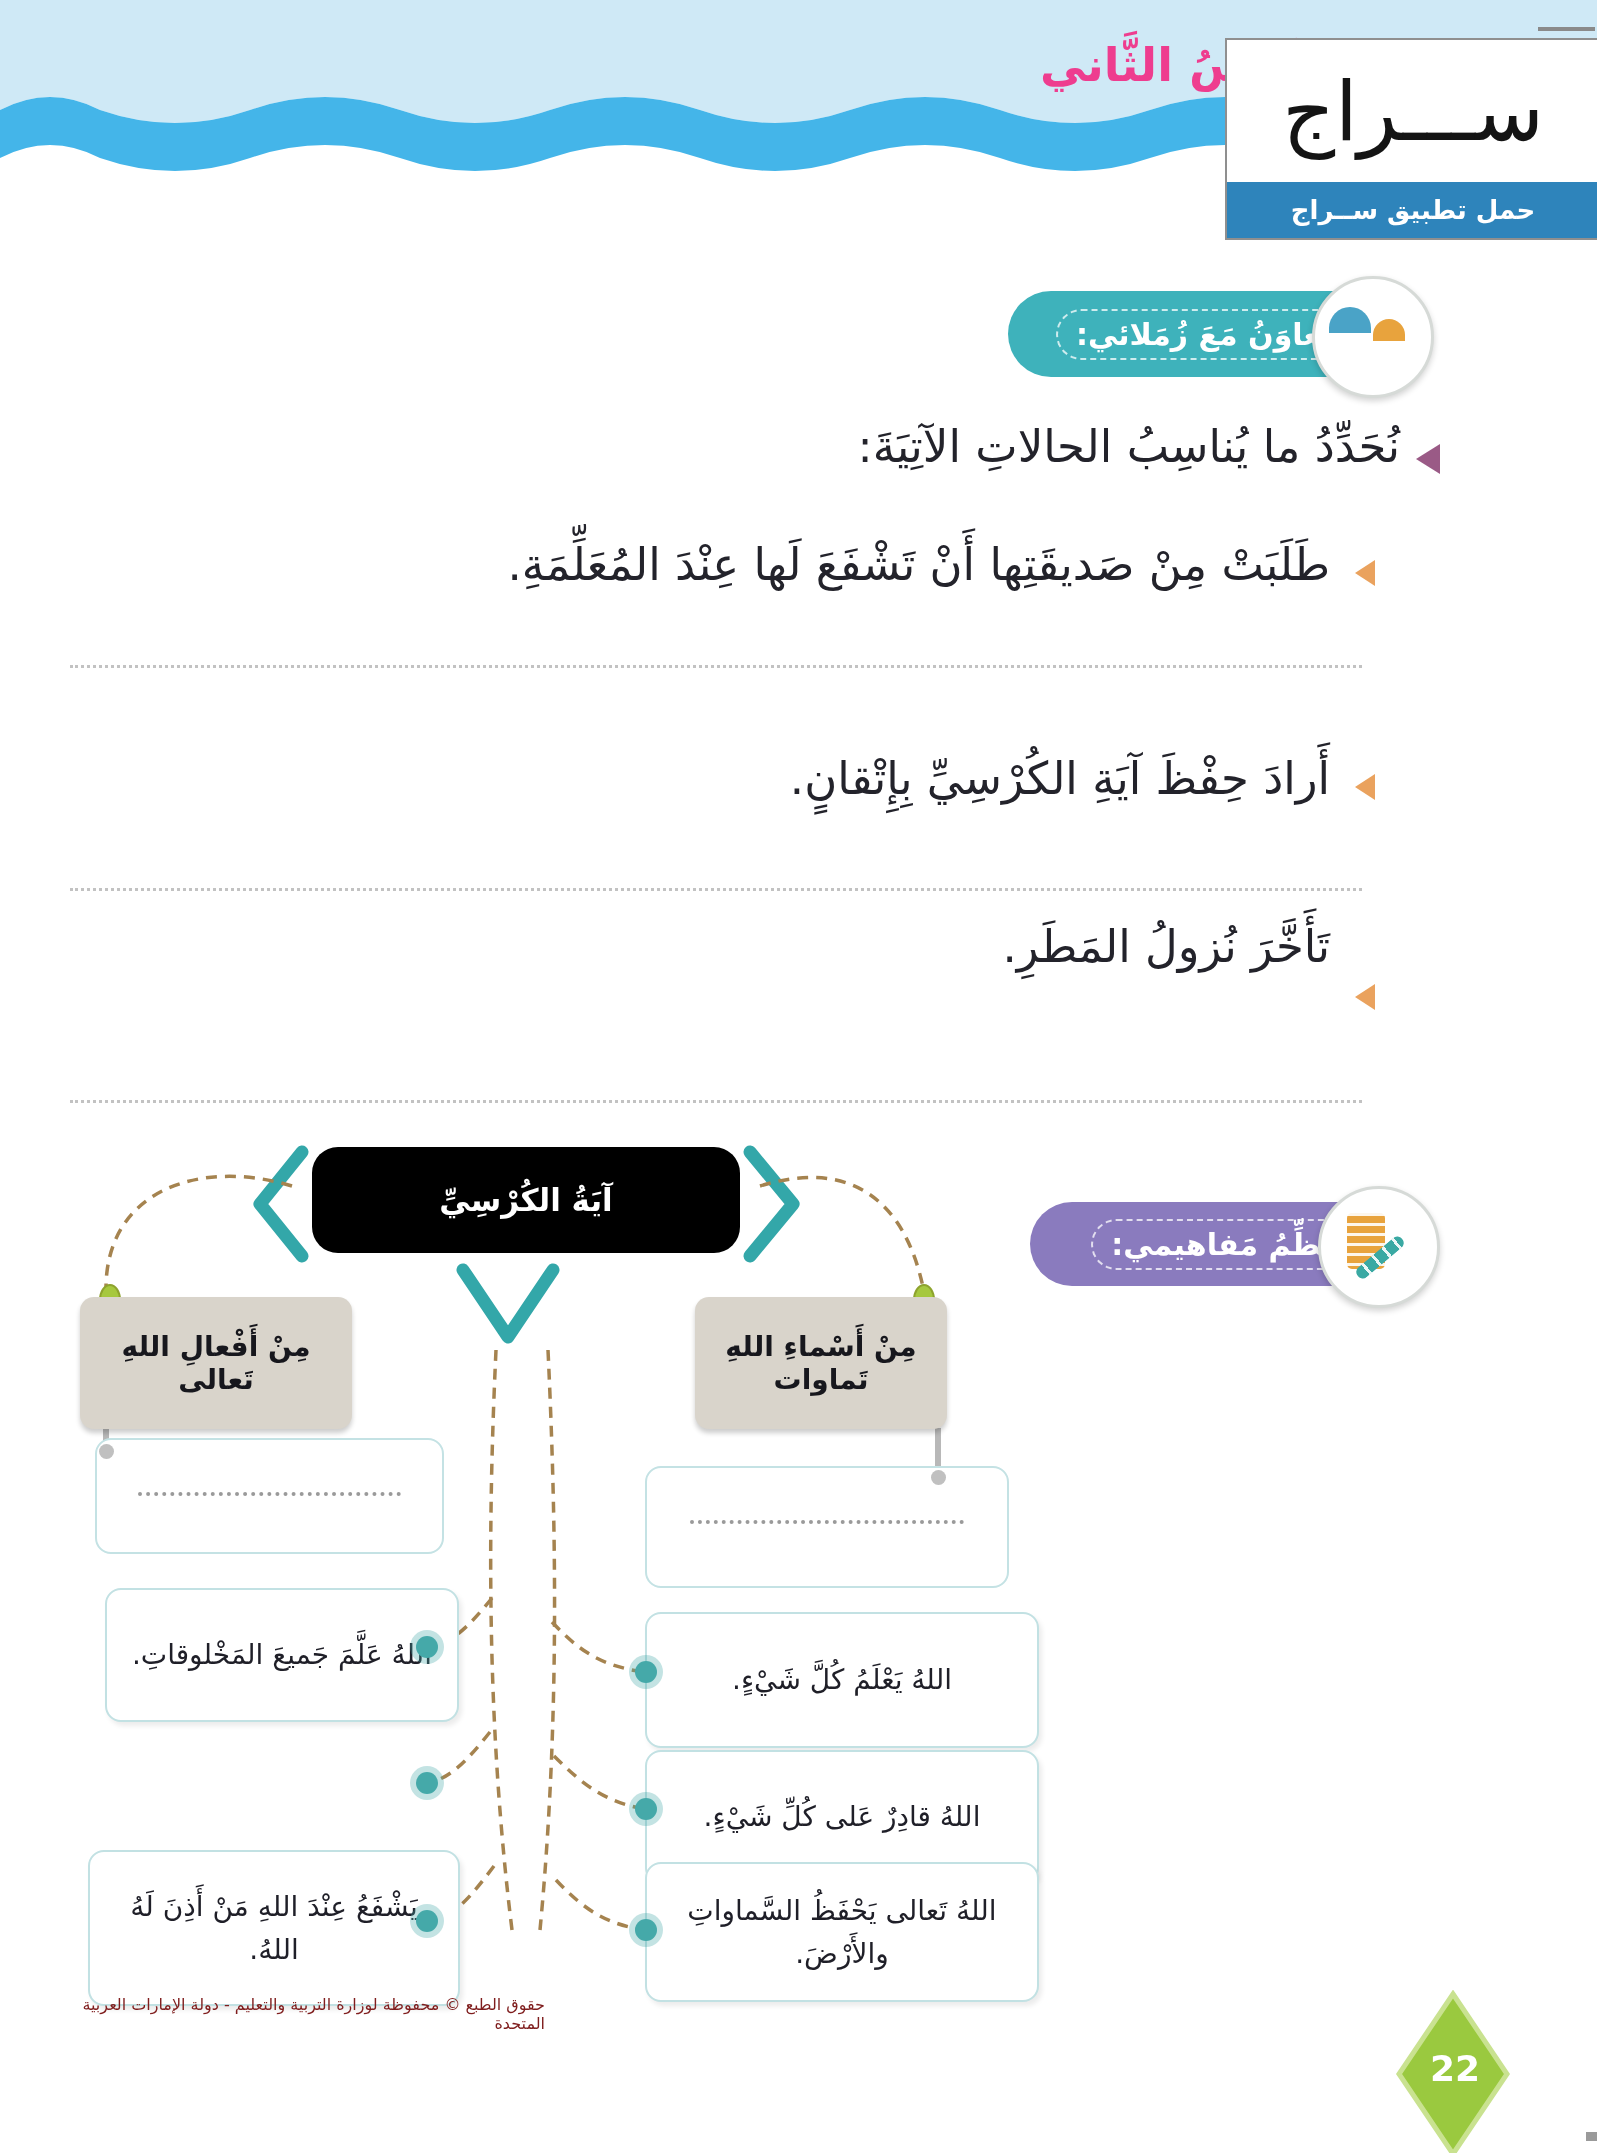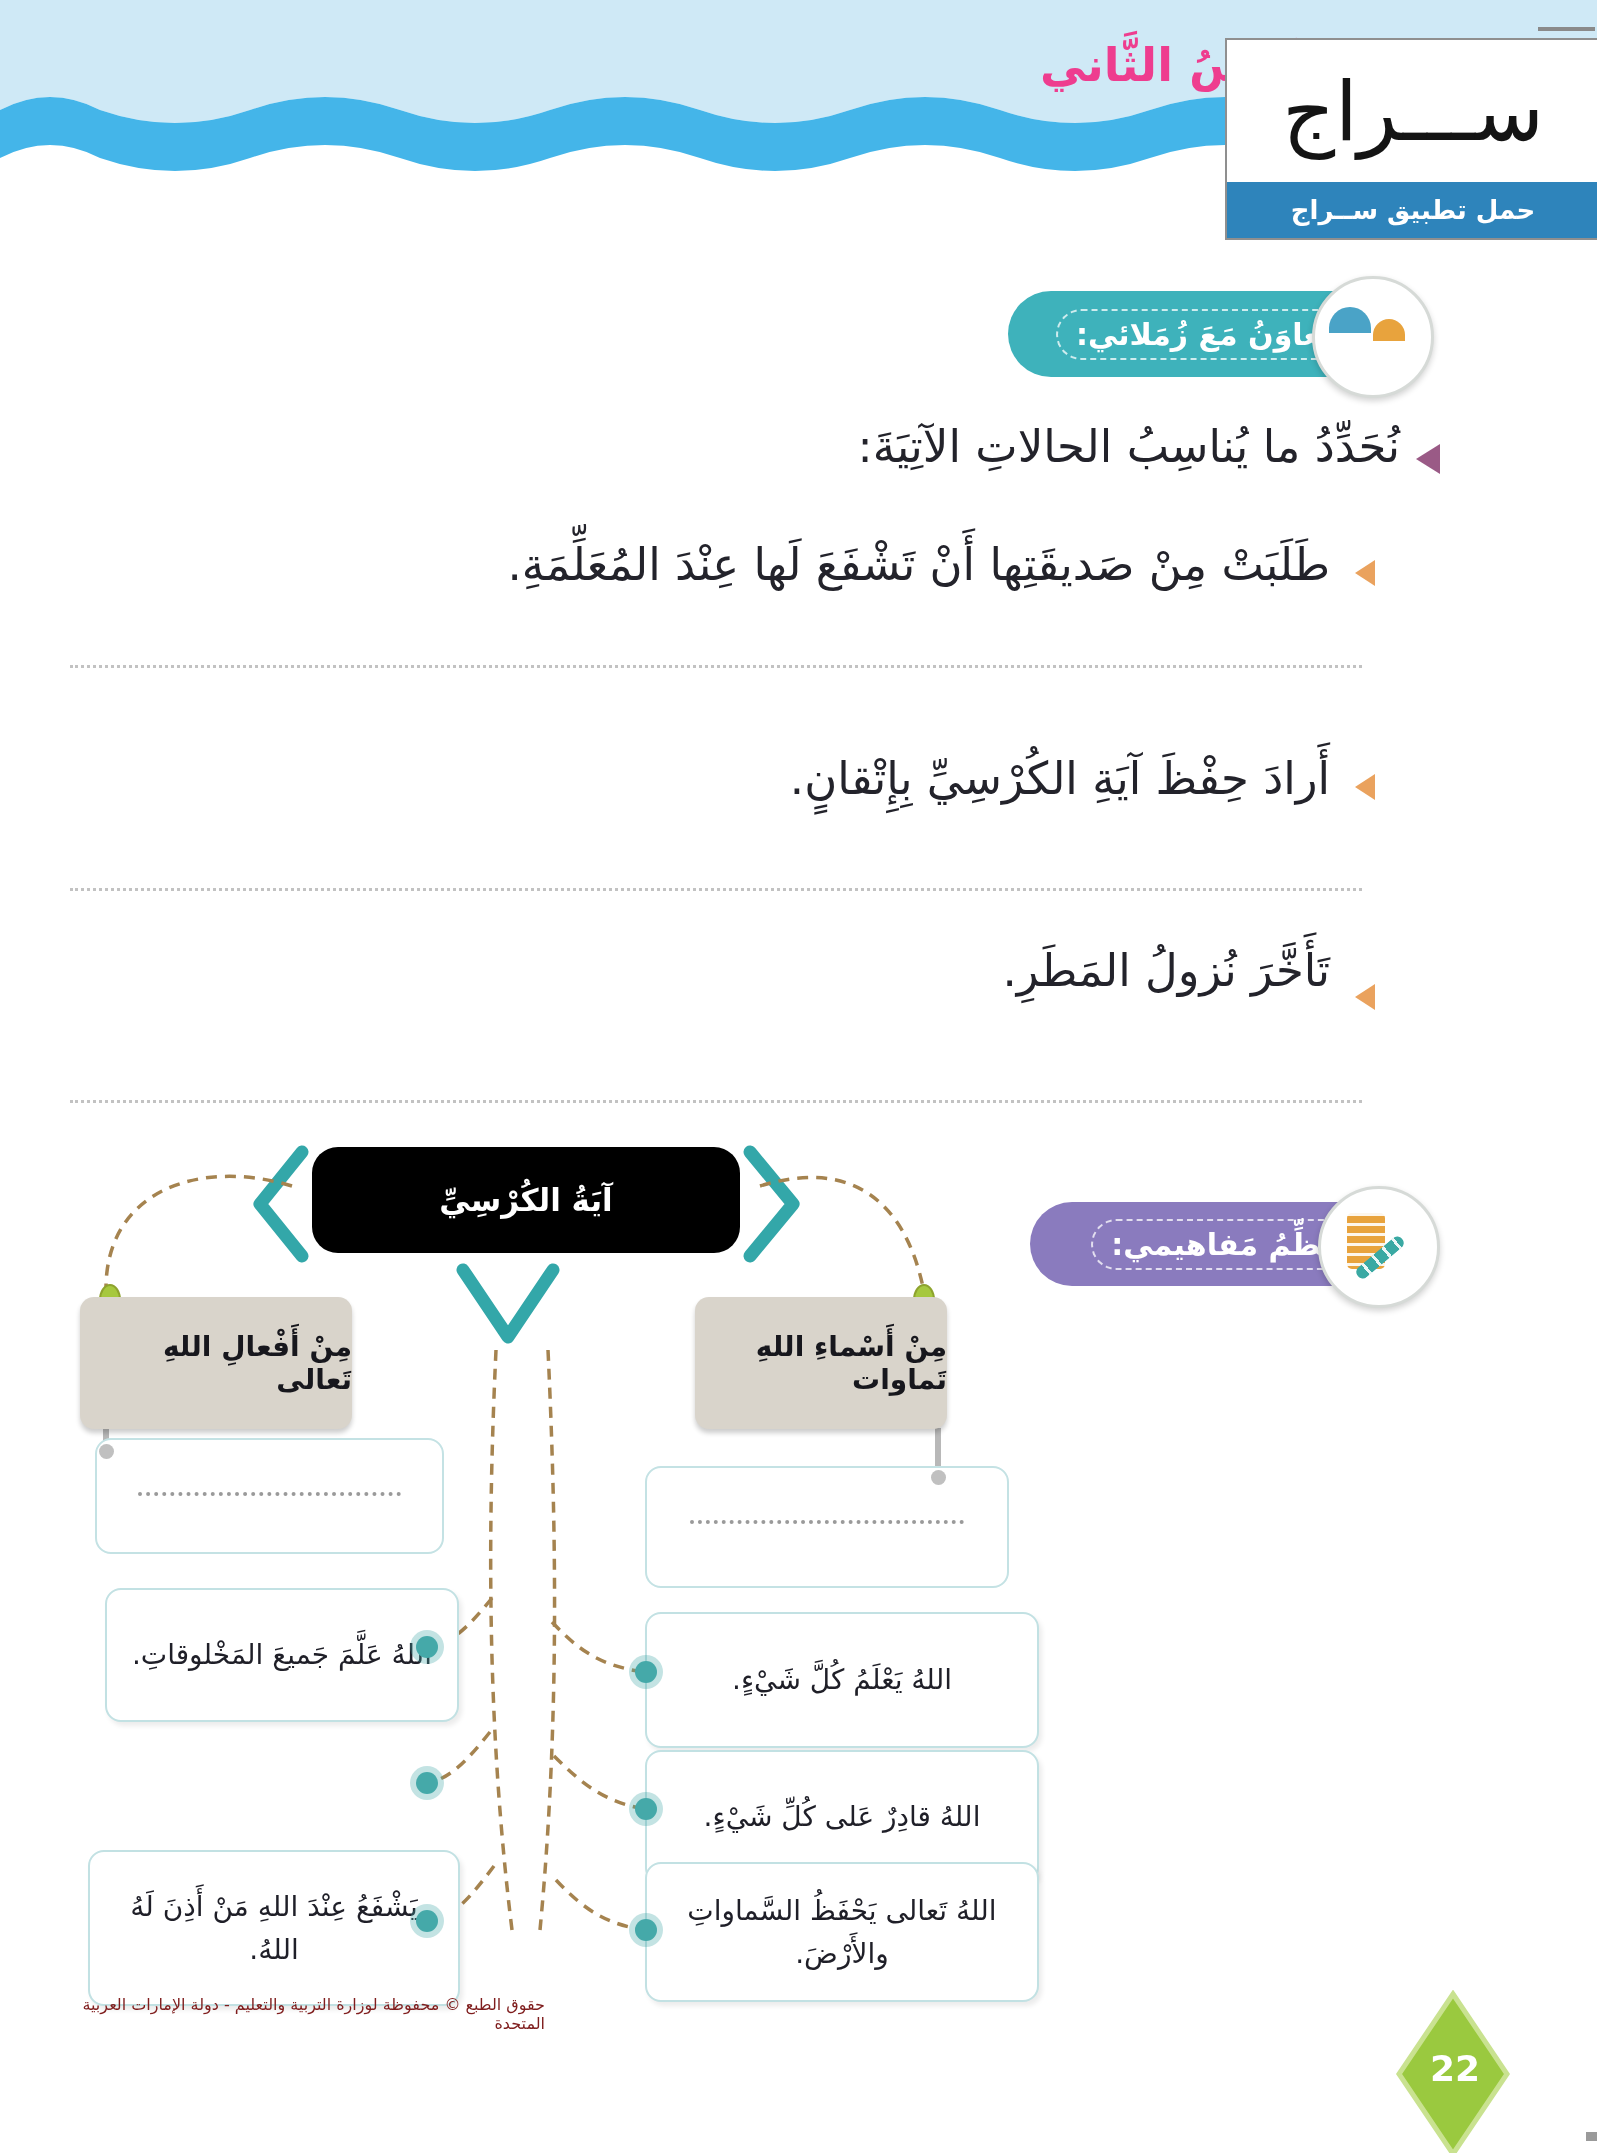--- a/index.html
+++ b/index.html
@@ -26,21 +26,21 @@
           border-bottom:13px solid transparent;z-index:2;}
   .marker.orange{border-right:20px solid #eaa25e;}
   .marker.purple{border-top:15px solid transparent;border-bottom:15px solid transparent;
                  border-right:24px solid #9a5a86;}
   .answer-line{border-top:3px dotted #c2c2c2;z-index:2;}
   
   .central-box{background:#000000;border-radius:26px;display:flex;align-items:center;justify-content:center;
                color:#fff;font-size:31px;font-weight:bold;z-index:2;}
   .graybox{background:#d9d4cb;border-radius:14px;box-shadow:0 4px 5px rgba(0,0,0,.2);
            display:flex;align-items:center;justify-content:center;font-size:28px;font-weight:bold;
-           color:#17171d;z-index:2;text-align:right;}
+           color:#17171d;z-index:2;text-align:center;}
   .statement{background:#fff;border:2px solid #c2e1e3;border-radius:16px;
              box-shadow:3px 4px 5px rgba(0,0,0,.08);display:flex;align-items:center;justify-content:center;
              text-align:center;font-size:28px;line-height:1.55;color:#1f1f28;padding:6px 14px;z-index:2;}
   .empty-box{background:#fff;border:2px solid #c4e2e4;border-radius:16px;z-index:2;}
   .empty-box .dots{margin:52px auto 0 auto;width:76%;border-top:4px dotted #9a9a9a;}
   .tealdot{position:absolute;width:22px;height:22px;border-radius:50%;background:#45a9a9;
            box-shadow:0 0 0 6px rgba(69,169,169,.32);z-index:4;}
   .graydot{position:absolute;width:15px;height:15px;border-radius:50%;background:#c0c0c0;z-index:4;}
   
   .person{position:absolute;}
@@ -94,21 +94,21 @@
 
   <div class="abs marker orange" style="right:222px;top:560px;"></div>
   <div class="abs line ar" style="right:267px;top:538px;">طَلَبَتْ مِنْ صَديقَتِها أَنْ تَشْفَعَ لَها عِنْدَ المُعَلِّمَةِ.</div>
   <div class="abs answer-line" style="left:70px;top:665px;width:1292px;"></div>
 
   <div class="abs marker orange" style="right:222px;top:774px;"></div>
   <div class="abs line ar" style="right:267px;top:752px;">أَرادَ حِفْظَ آيَةِ الكُرْسِيِّ بِإِتْقانٍ.</div>
   <div class="abs answer-line" style="left:70px;top:888px;width:1292px;"></div>
 
   <div class="abs marker orange" style="right:222px;top:984px;"></div>
-  <div class="abs line ar" style="right:267px;top:944px;">تَأَخَّرَ نُزولُ المَطَرِ.</div>
+  <div class="abs line ar" style="right:267px;top:920px;">تَأَخَّرَ نُزولُ المَطَرِ.</div>
   <div class="abs answer-line" style="left:70px;top:1100px;width:1292px;"></div>
 
   <div class="abs pill" style="left:1030px;top:1202px;width:394px;height:84px;background:#8a7bbe;">
     <span class="pill-label ar">أُنَظِّمُ مَفاهيمي:</span>
   </div>
   <div class="abs badge-circle" style="left:1318px;top:1186px;width:116px;height:116px;">
     <span class="notebook" style="left:26px;top:24px;"></span>
     <span class="pencil" style="left:30px;top:62px;"></span>
   </div>
 

